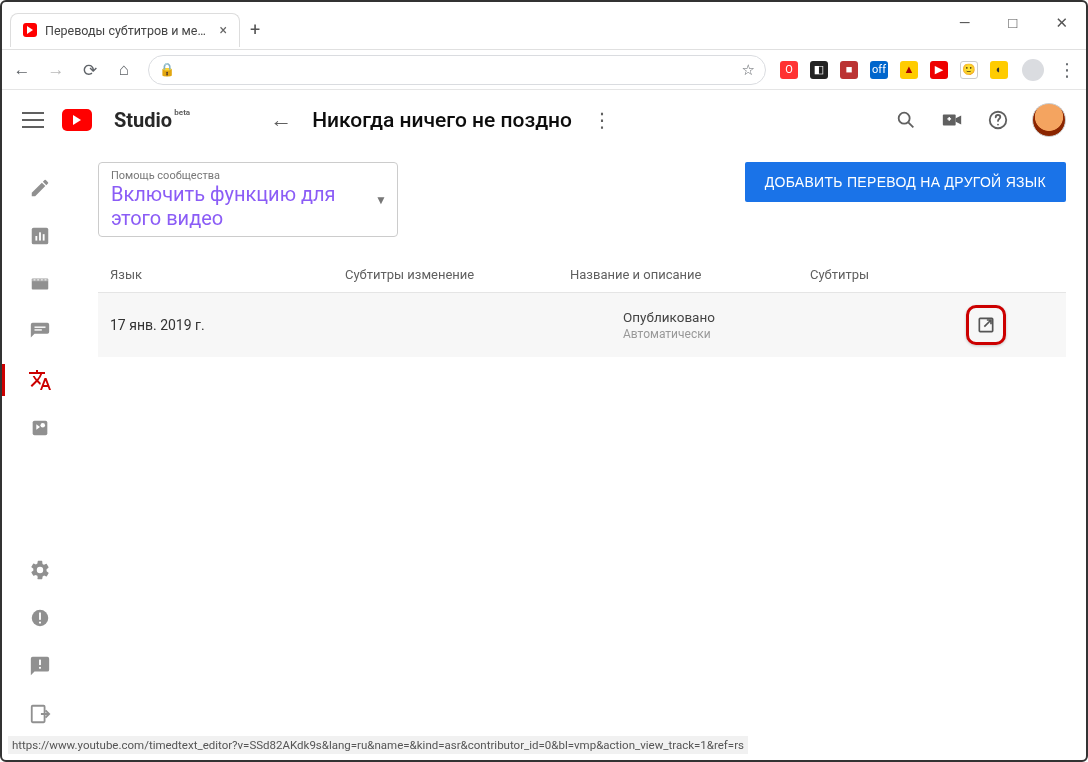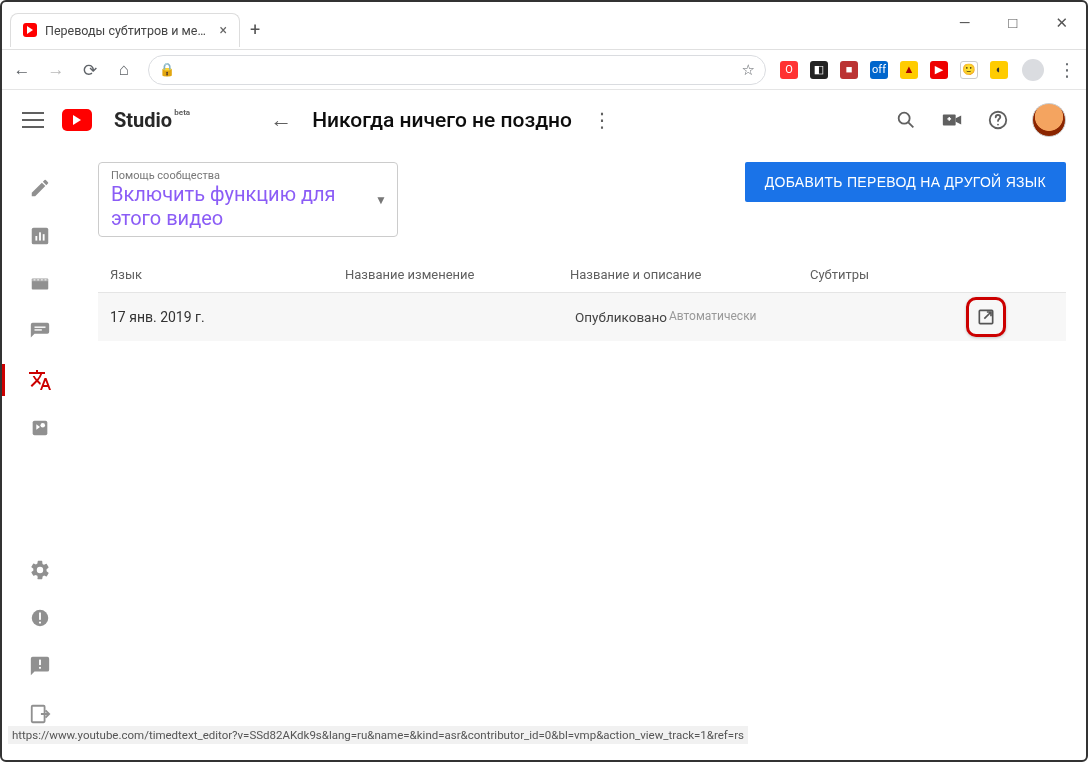--- a/index.html
+++ b/index.html
@@ -62,27 +62,27 @@
 .dd-value { font-size:20px; color:#8b5cf6; }
 .dd-arrow { position:absolute; right:10px; top:50%; transform:translateY(-50%); color:#777; font-size:12px;}
 .add-btn { margin-left:auto; background:#1a73e8; color:#fff; border:none; padding:12px 20px; font-size:14px; font-weight:500; border-radius:2px; cursor:pointer; letter-spacing:.3px;}
 
 .tbl-head { display:flex; padding:10px 12px; font-size:13px; color:#606060; border-bottom:1px solid #e5e5e5;}
 .col-lang { width:235px;}
 .col-mod { width:225px;}
 .col-title { width:240px;}
 .col-sub { flex:1;}
 .tbl-row { display:flex; align-items:center; padding:16px 12px; font-size:14px; color:#333; background:#f7f7f7; position:relative;}
-.sub-cell { display:flex; flex-direction:row; gap:2px;}
+.sub-cell { display:flex; flex-direction:column; gap:2px;margin-left:48px;}
 .sub-status { font-size:13.5px; color:#444;}
 .sub-auto { font-size:12px; color:#999;}
 
 .open-btn { position:absolute; right:60px; top:50%; transform:translateY(-50%); width:40px; height:40px; border:3px solid #c00; border-radius:10px; display:flex; align-items:center; justify-content:center; cursor:pointer; background:#f7f7f7; box-shadow:0 1px 3px rgba(0,0,0,.2);}
 
-.status-url { position:absolute; bottom:16px; left:6px; font-size:11.5px; color:#555; background:#f1f1f1; padding:2px 4px; white-space:nowrap; max-width:900px; overflow:hidden;}
+.status-url { position:absolute; bottom:6px; left:6px; font-size:11.5px; color:#555; background:#f1f1f1; padding:2px 4px; white-space:nowrap; max-width:900px; overflow:hidden;}
 
 svg { display:block; }
 </style>
 </head>
 <body>
 
 <div class="win-ctrls">
   <span>—</span>
   <span>□</span>
   <span>✕</span>
@@ -238,21 +238,21 @@
       <div class="dropdown">
         <div class="dd-label">Помощь сообщества</div>
         <div class="dd-value">Включить функцию для этого видео</div>
         <span class="dd-arrow">▼</span>
       </div>
       <button class="add-btn">ДОБАВИТЬ ПЕРЕВОД НА ДРУГОЙ ЯЗЫК</button>
     </div>
 
     <div class="tbl-head">
       <div class="col-lang">Язык</div>
-      <div class="col-mod">Название изменение</div>
+      <div class="col-mod">Субтитры изменение</div>
       <div class="col-title">Название и описание</div>
       <div class="col-sub">Субтитры</div>
     </div>
 
     <div class="tbl-row">
       <div class="col-mod">17 янв. 2019 г.</div>
       <div class="col-title"></div>
       <div class="col-sub sub-cell">
         <span class="sub-status">Опубликовано</span>
         <span class="sub-auto">Автоматически</span>

